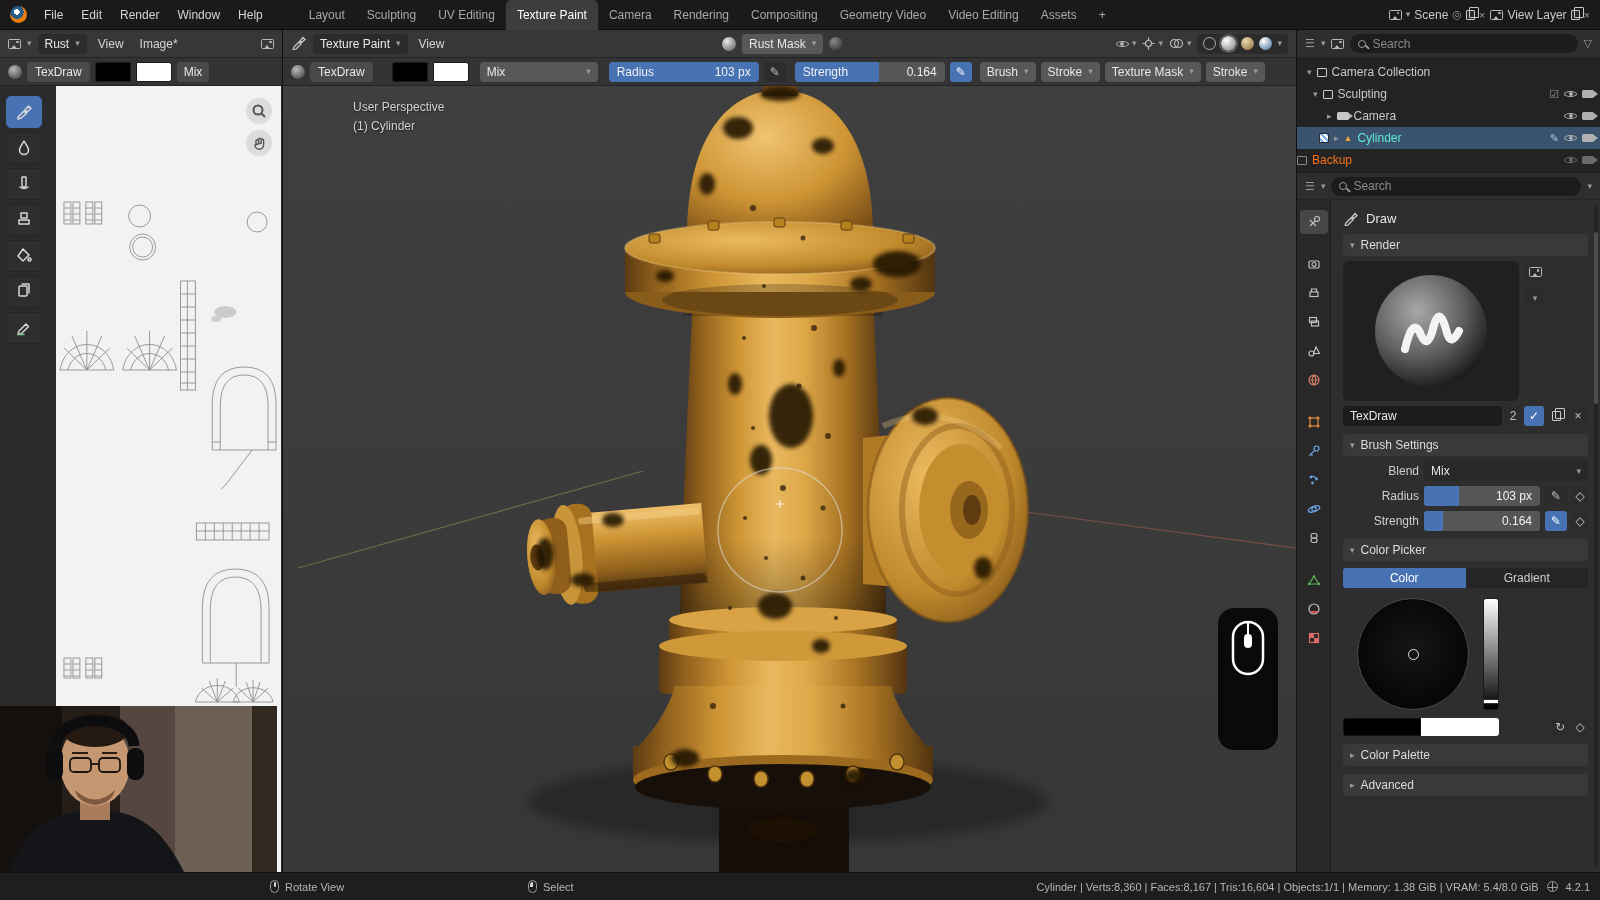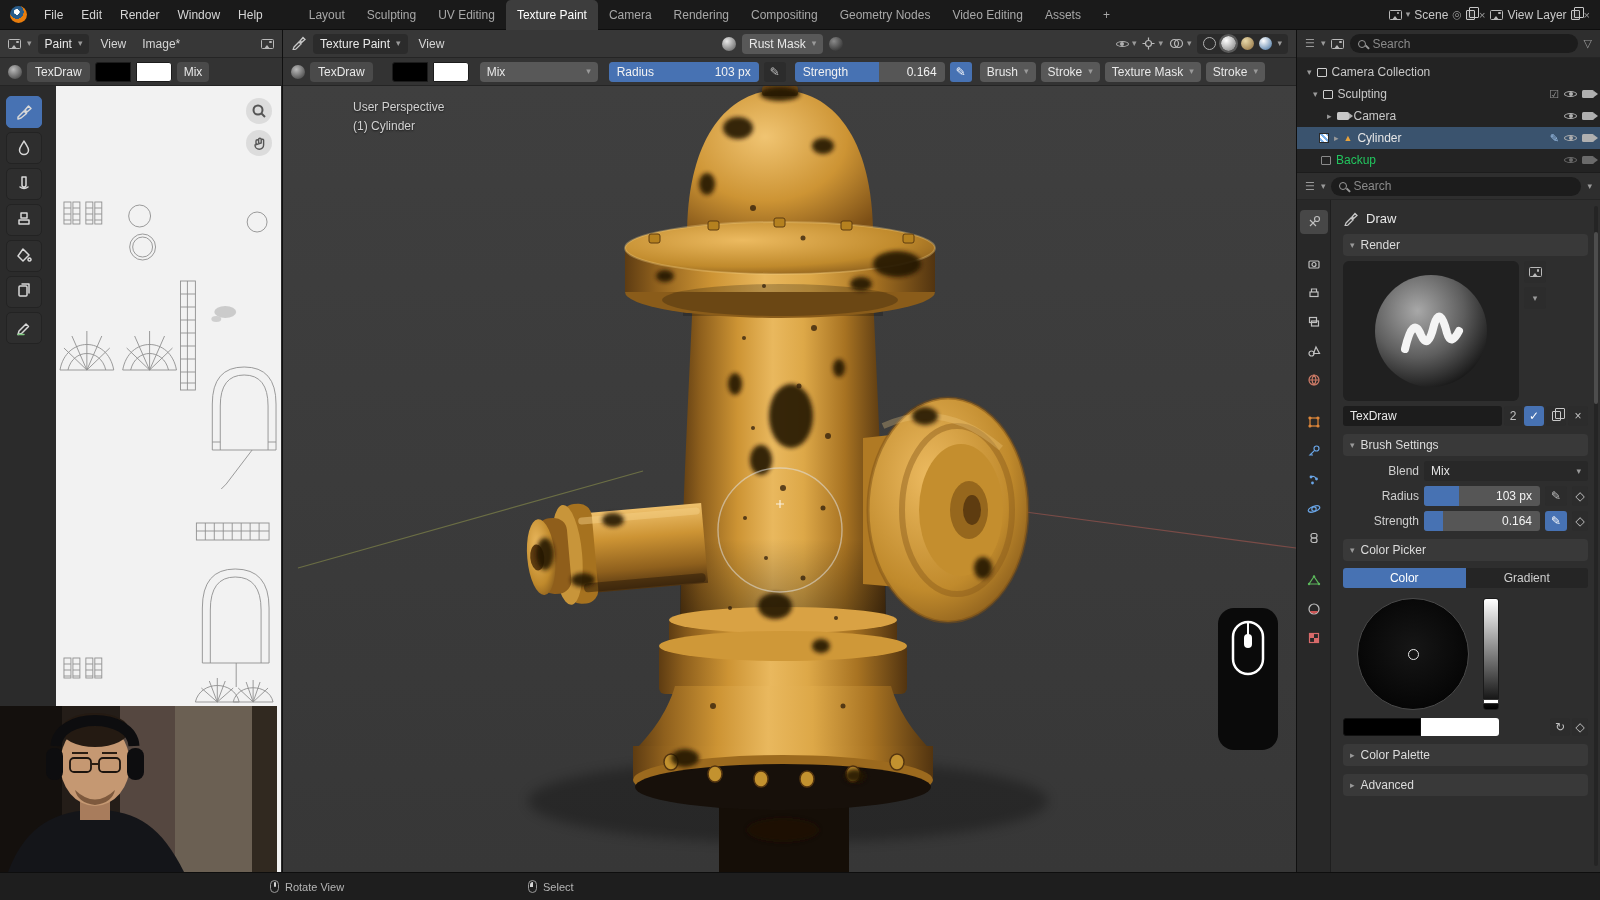--- a/index.html
+++ b/index.html
@@ -121,21 +121,21 @@
   <span class="menu-item">Window</span>
   <span class="menu-item">Help</span>
   <div class="ws-tabs">
     <span class="ws-tab">Layout</span>
     <span class="ws-tab">Sculpting</span>
     <span class="ws-tab">UV Editing</span>
     <span class="ws-tab active">Texture Paint</span>
     <span class="ws-tab">Camera</span>
     <span class="ws-tab">Rendering</span>
     <span class="ws-tab">Compositing</span>
-    <span class="ws-tab">Geometry Nodes</span>
+    <span class="ws-tab">Geometry Video</span>
     <span class="ws-tab">Video Editing</span>
     <span class="ws-tab">Assets</span>
     <span class="ws-tab">+</span>
   </div>
   <div class="tb-right">
     <div class="tb-w">
       <span class="i-img"></span>
       <span class="chev">▾</span>
       <span>Scene</span>
       <span class="gl">◎</span>
@@ -149,21 +149,21 @@
       <span class="gl">×</span>
     </div>
   </div>
 </div>
 
 <div id="uv">
   <div class="ehead">
     <span class="i-img"></span>
     <span class="chev">▾</span>
     <span class="dd" style="background:#2b2b2b">
-      <span>Paint</span>
+      <span>Rust</span>
         <span class="chev">▾</span>
     </span>
     <span class="menu2">View</span>
     <span class="menu2">Image*</span>
     <span class="spacer"></span>
     <span class="i-img"></span>
   </div>
   <div class="etool">
     <span class="sphia" style="background:radial-gradient(circle at 38% 32%,#bbb,#333)"></span>
     <span class="btn" style="background:#4a4a4a">TexDraw</span>
@@ -560,27 +560,27 @@
       <span class="i-camr" style="background:#c8c8c8"></span>
       <span>Camera</span>
       <span class="spacer"></span>
       <span class="i-eye"></span>
       <span class="i-camr"></span>
     </div>
     <div class="orow sel" style="padding-left:22px">
       <span class="i-texchip"></span>
       <span class="chev">▸</span>
       <span class="tri">▲</span>
-      <span style="color:#e5e5e5">Cylinder</span>
+      <span style="color:#5eead4">Cylinder</span>
       <span class="spacer"></span>
       <span style="color:#9fc3ea;font-size:11px">✎</span>
       <span class="i-eye"></span>
       <span class="i-camr"></span>
     </div>
-    <div class="orow dim" style="padding-left:24px;color:#22c55e">
+    <div class="orow dim" style="padding-left:0;color:#f97316">
       <span class="i-box dim"></span>
       <span>Backup</span>
       <span class="spacer"></span>
       <span class="i-eye"></span>
       <span class="i-camr" style="opacity:.5"></span>
     </div>
   </div>
   <div class="ehead" style="background:#2e2e2e;border-top:1px solid #1c1c1c">
     <span class="gl">☰</span>
     <span class="chev">▾</span>
@@ -804,13 +804,18 @@
 
 <div class="statusbar">
   <span class="km" style="left:270px">
     <span class="i-mouse mmb"></span>
     <span>Rotate View</span>
   </span>
   <span class="km" style="left:528px">
     <span class="i-mouse lmb"></span>
     <span>Select</span>
   </span>
+  <span class="sb-right">
+    <span>Cylinder | Verts:8,360 | Faces:8,167 | Tris:16,604 | Objects:1/1 | Memory: 1.38 GiB | VRAM: 5.4/8.0 GiB</span>
+    <span class="i-globe"></span>
+    <span>4.2.1</span>
+  </span>
 </div>
 
 </body></html>

